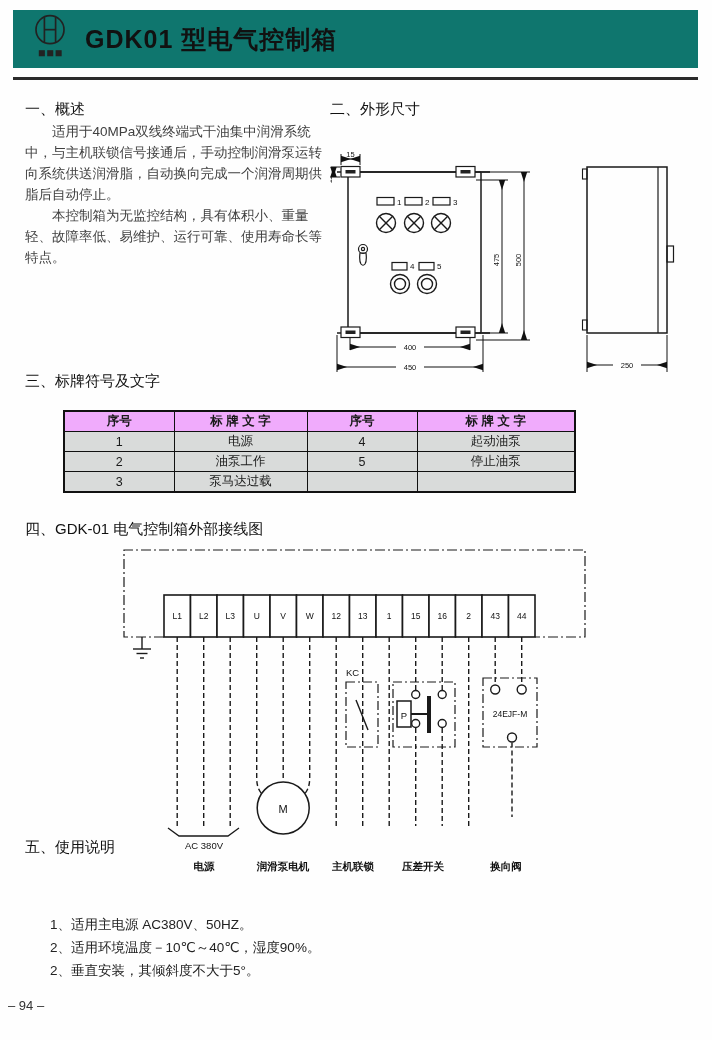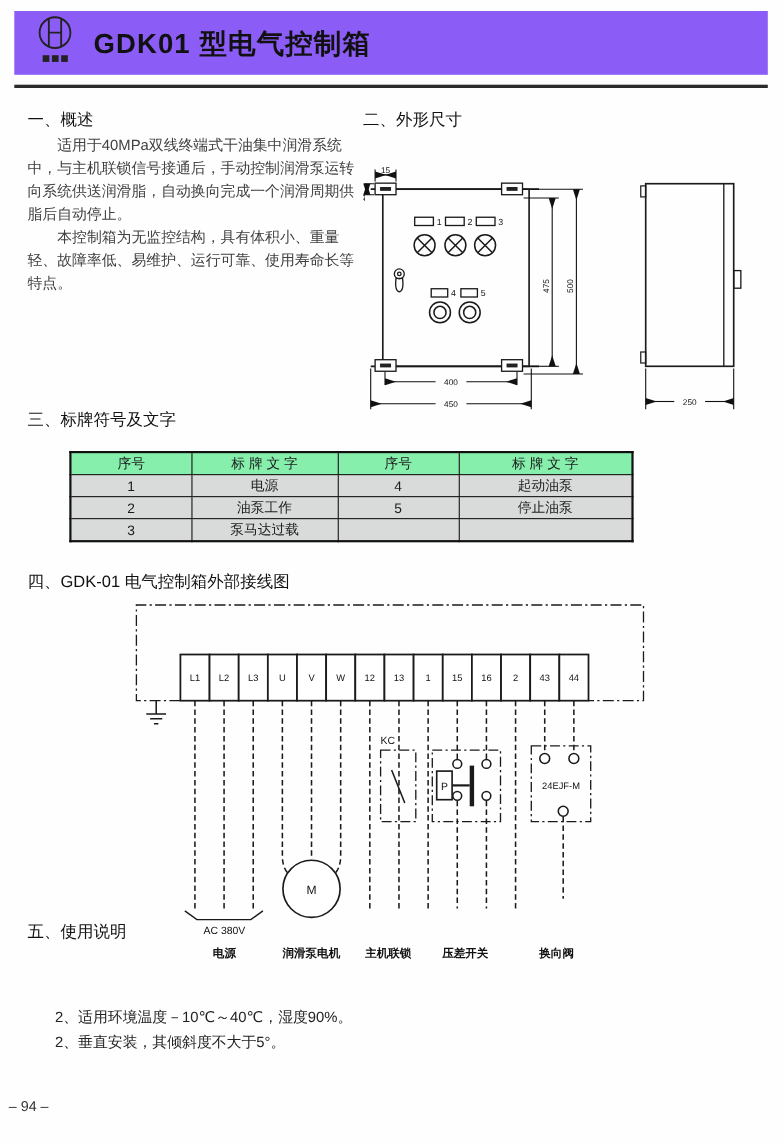--- a/index.html
+++ b/index.html
@@ -1,35 +1,35 @@
 <!DOCTYPE html>
 <html><head>
 <meta charset="utf-8">
 <style>
   html,body{margin:0;padding:0;background:#ffffff;}
   #page{position:relative;width:712px;height:1040px;background:#fefefe;overflow:hidden;
         font-family:"Liberation Sans","DejaVu Sans",sans-serif;color:#1a1a1a;}
   
-  .hbar{position:absolute;left:13px;top:10px;width:685px;height:58px;background:#8b5cf6;
+  .hbar{position:absolute;left:13px;top:10px;width:685px;height:58px;background:#0f766e;
         display:flex;align-items:center;}
   .logo{width:46px;height:56px;margin-left:14px;flex:0 0 auto;}
   .htitle{margin-left:12px;display:flex;align-items:baseline;gap:8px;color:#111;}
   .htitle .main{font-size:25px;font-weight:bold;letter-spacing:1px;}
   .htitle .order{font-size:18px;font-weight:bold;}
   .hrule{position:absolute;left:13px;top:77px;width:685px;height:3px;background:#2b2b2b;}
   
   .sec{position:absolute;font-size:15px;font-weight:normal;color:#111;}
   .body-text{position:absolute;left:25px;top:121px;width:303px;font-size:13.5px;line-height:21px;color:#404040;}
   .body-text p{margin:0;text-indent:2em;}
   
   table.np{position:absolute;left:63px;top:410px;width:511px;border-collapse:collapse;
            border:2.5px solid #111;table-layout:fixed;}
   table.np td{border:1.5px solid #111;height:19px;text-align:center;font-size:12.5px;
               background:#d9dbda;padding:0;}
-  table.np tr.hd td{background:#86efac;font-weight:normal;}
+  table.np tr.hd td{background:#f0abfc;font-weight:bold;}
   
   .dimsvg{position:absolute;left:330px;top:150px;}
   .wiresvg{position:absolute;left:100px;top:545px;}
   .usage{position:absolute;left:50px;top:913px;font-size:13.5px;line-height:23px;color:#222;}
   .pagenum{position:absolute;left:8px;top:998px;font-size:13px;color:#333;}
 </style>
 </head>
 <body>
 
 <div id="page">
@@ -322,18 +322,19 @@
         <text x="183" y="325">润滑泵电机</text>
         <text x="253" y="325">主机联锁</text>
         <text x="323" y="325">压差开关</text>
         <text x="406" y="325">换向阀</text>
       </g>
     </g>
   </svg>
 
   <div class="sec" style="left:25px;top:838px;">五、使用说明</div>
   <div class="usage">
+    <div>1、适用主电源 AC380V、50HZ。</div>
     <div>2、适用环境温度－10℃～40℃，湿度90%。</div>
     <div>2、垂直安装，其倾斜度不大于5°。</div>
   </div>
 
   <div class="pagenum">– 94 –</div>
 </div>
 
 </body></html>

